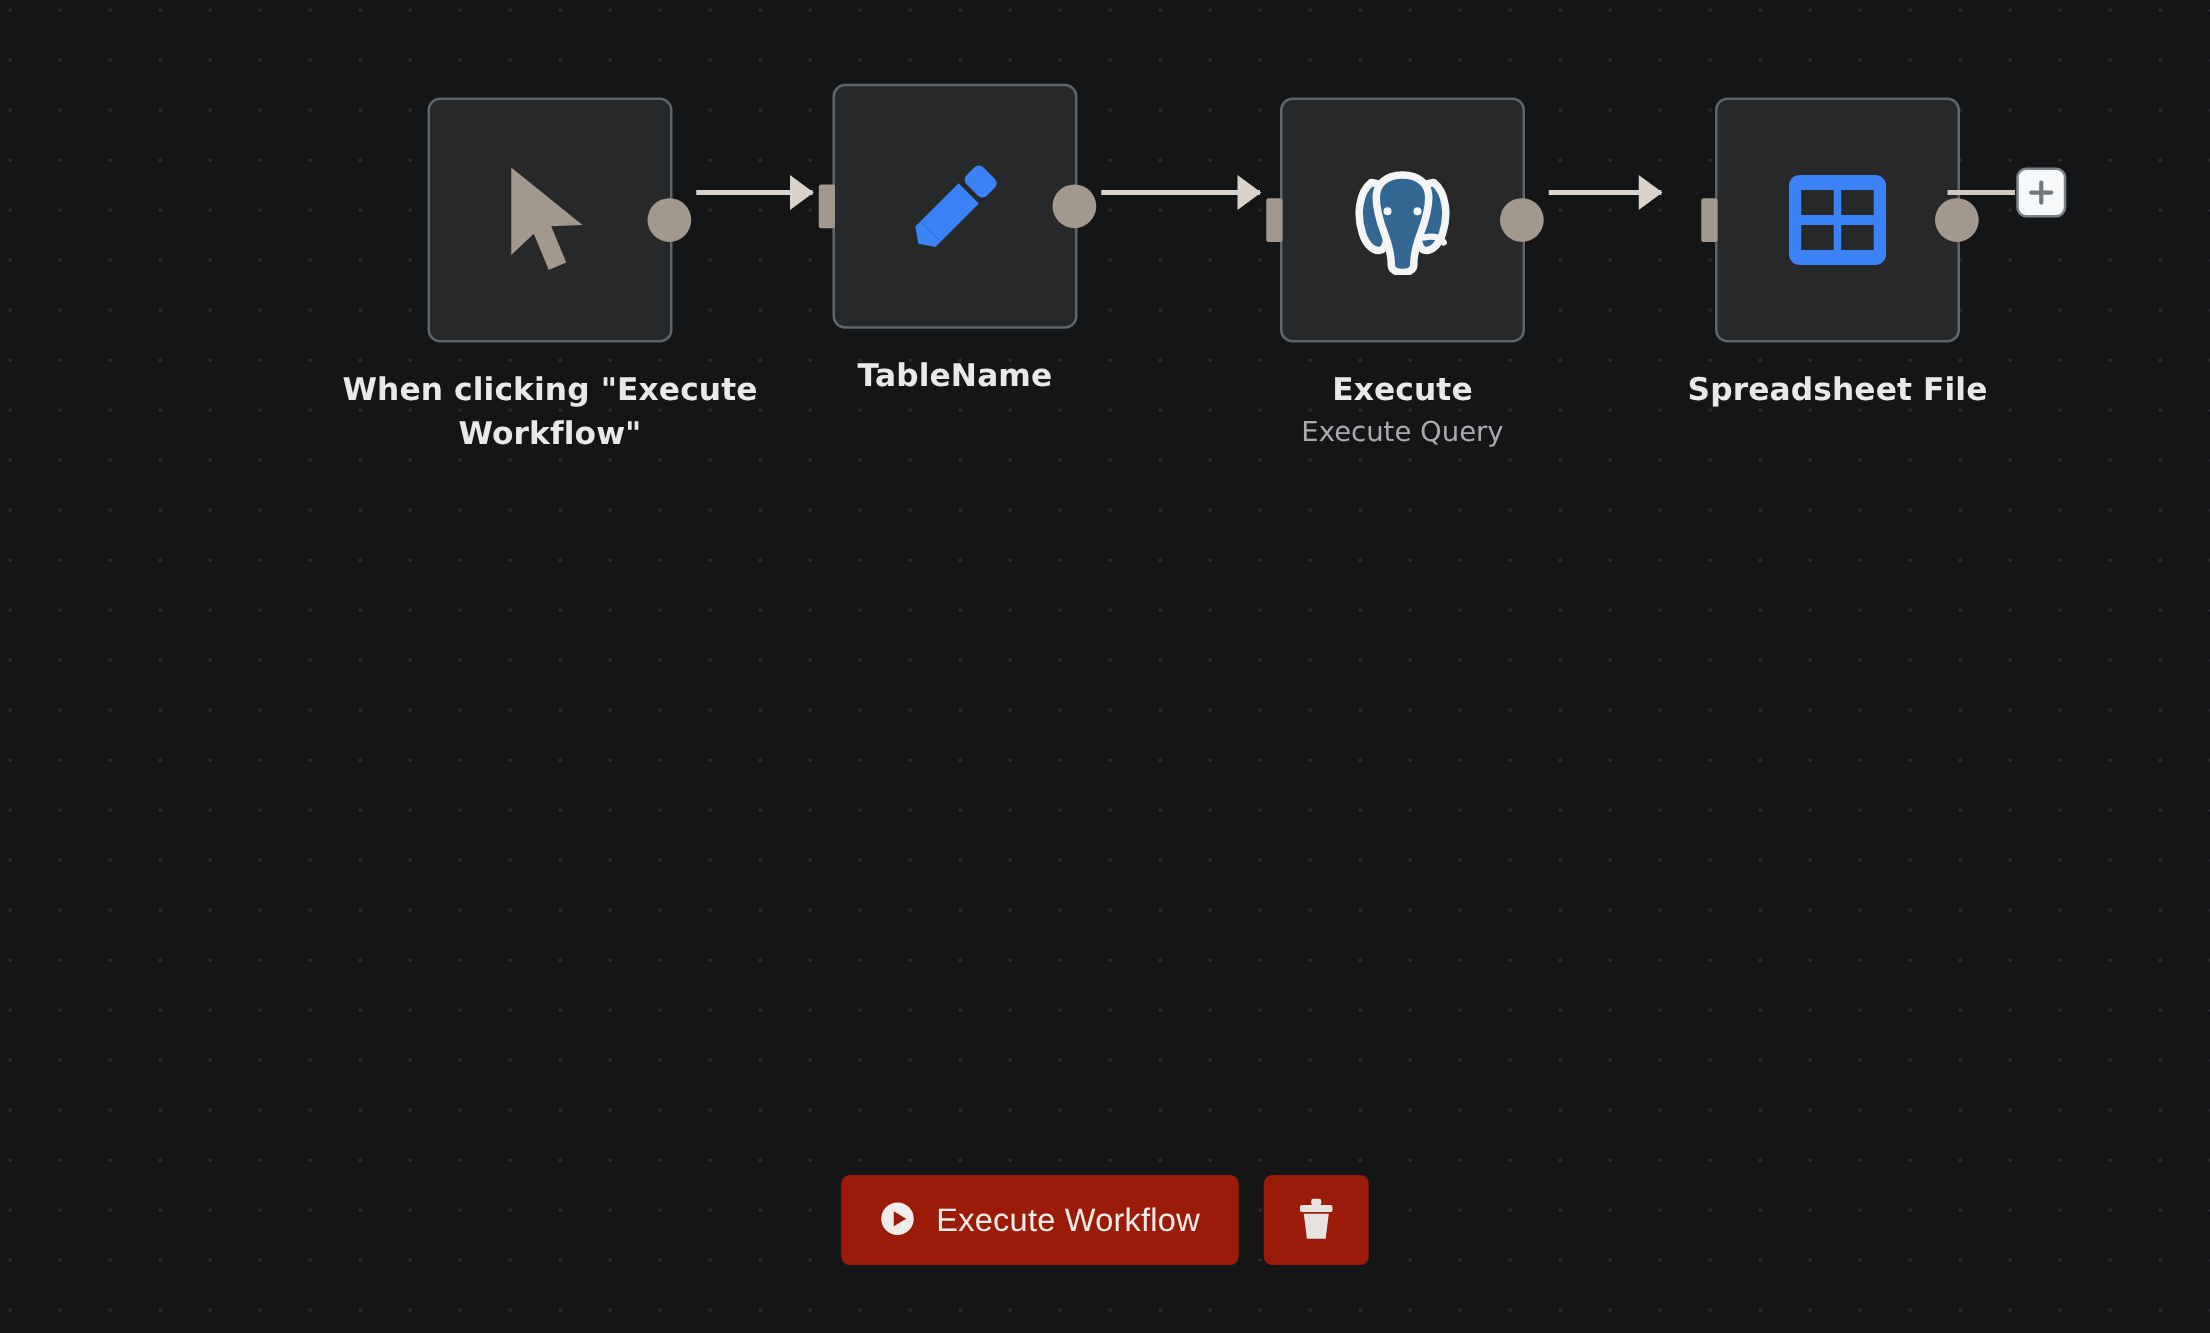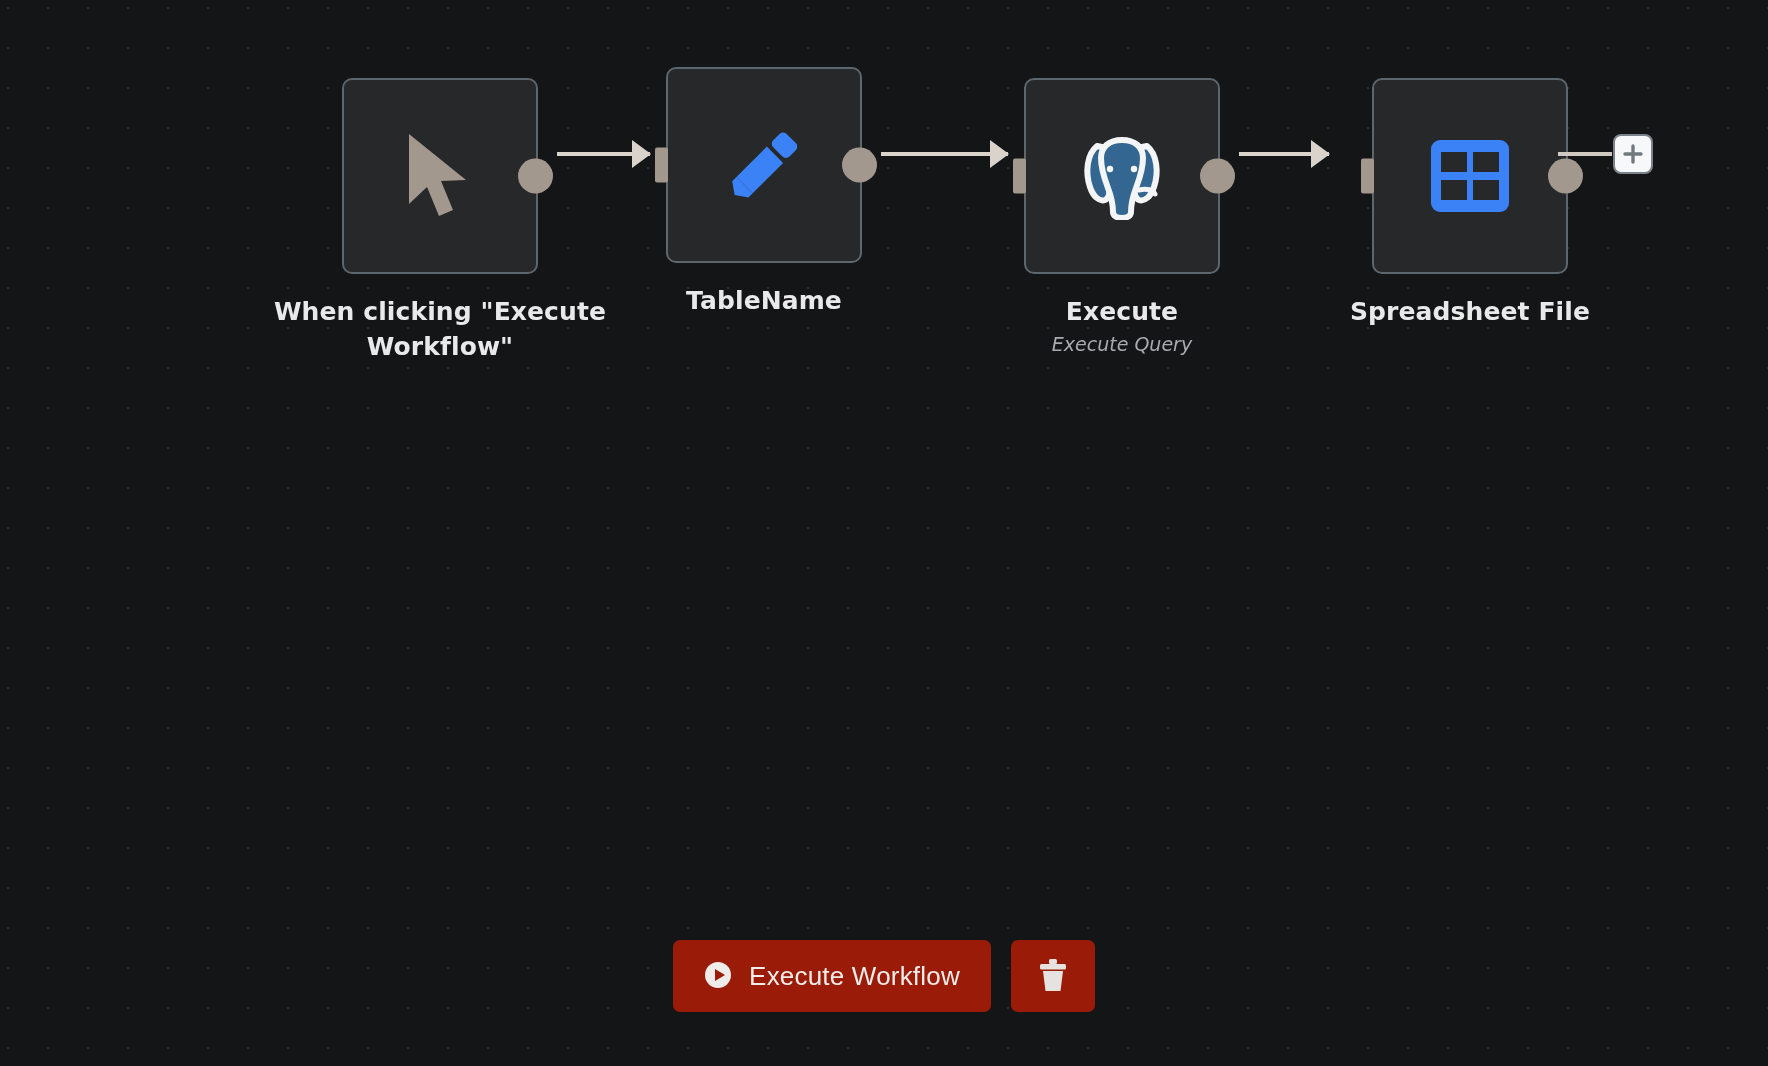--- a/index.html
+++ b/index.html
@@ -61,25 +61,24 @@
     font-size: 25px;
     font-weight: 700;
     color: #e9e9ea;
     line-height: 1.38;
     letter-spacing: .1px;
     white-space: pre-line;
   }
 
   .node-subtitle {
     margin-top: 2px;
-    font-size: 19px;
+    font-size: 22px;
     font-weight: 400;
     color: #a9aaad;
     line-height: 1.35;
-    font-style: italic;
   }
 
   
   .out-dot {
     position: absolute;
     width: 35px;
     height: 35px;
     border-radius: 50%;
     background: #a3988d;
     top: 50%;

